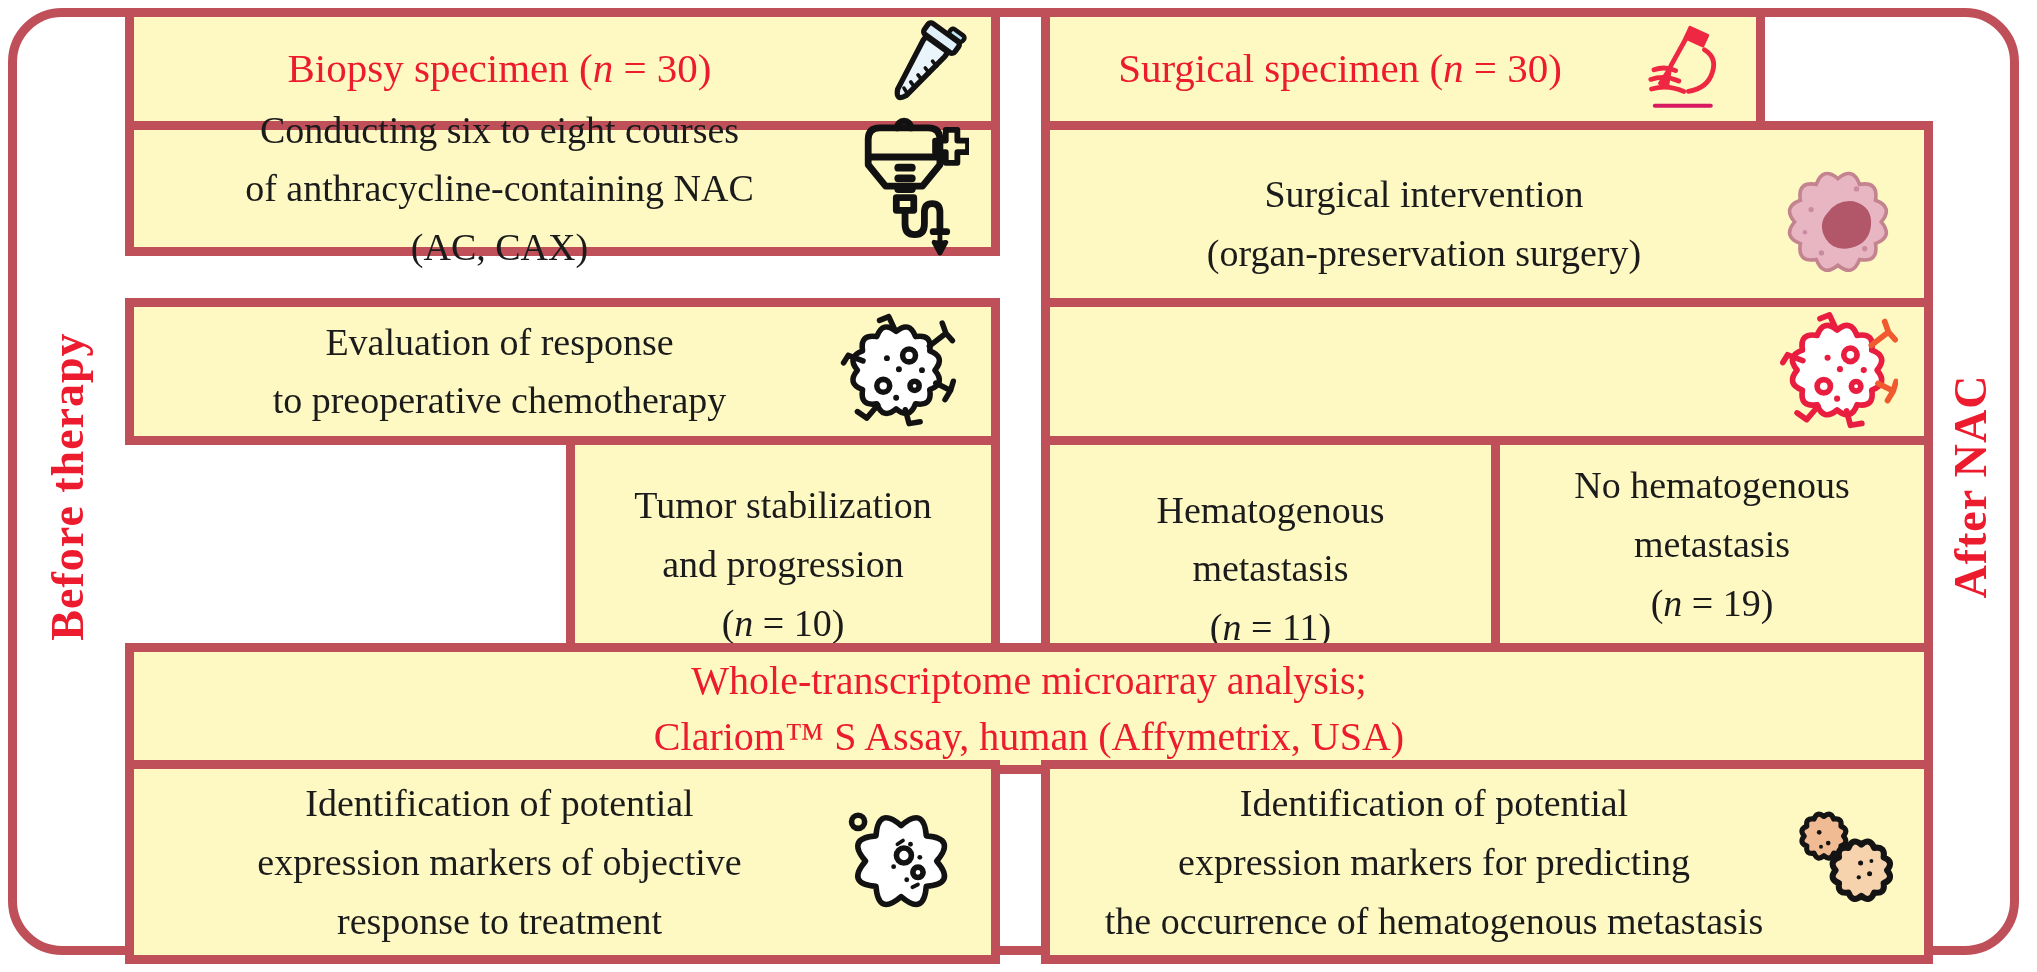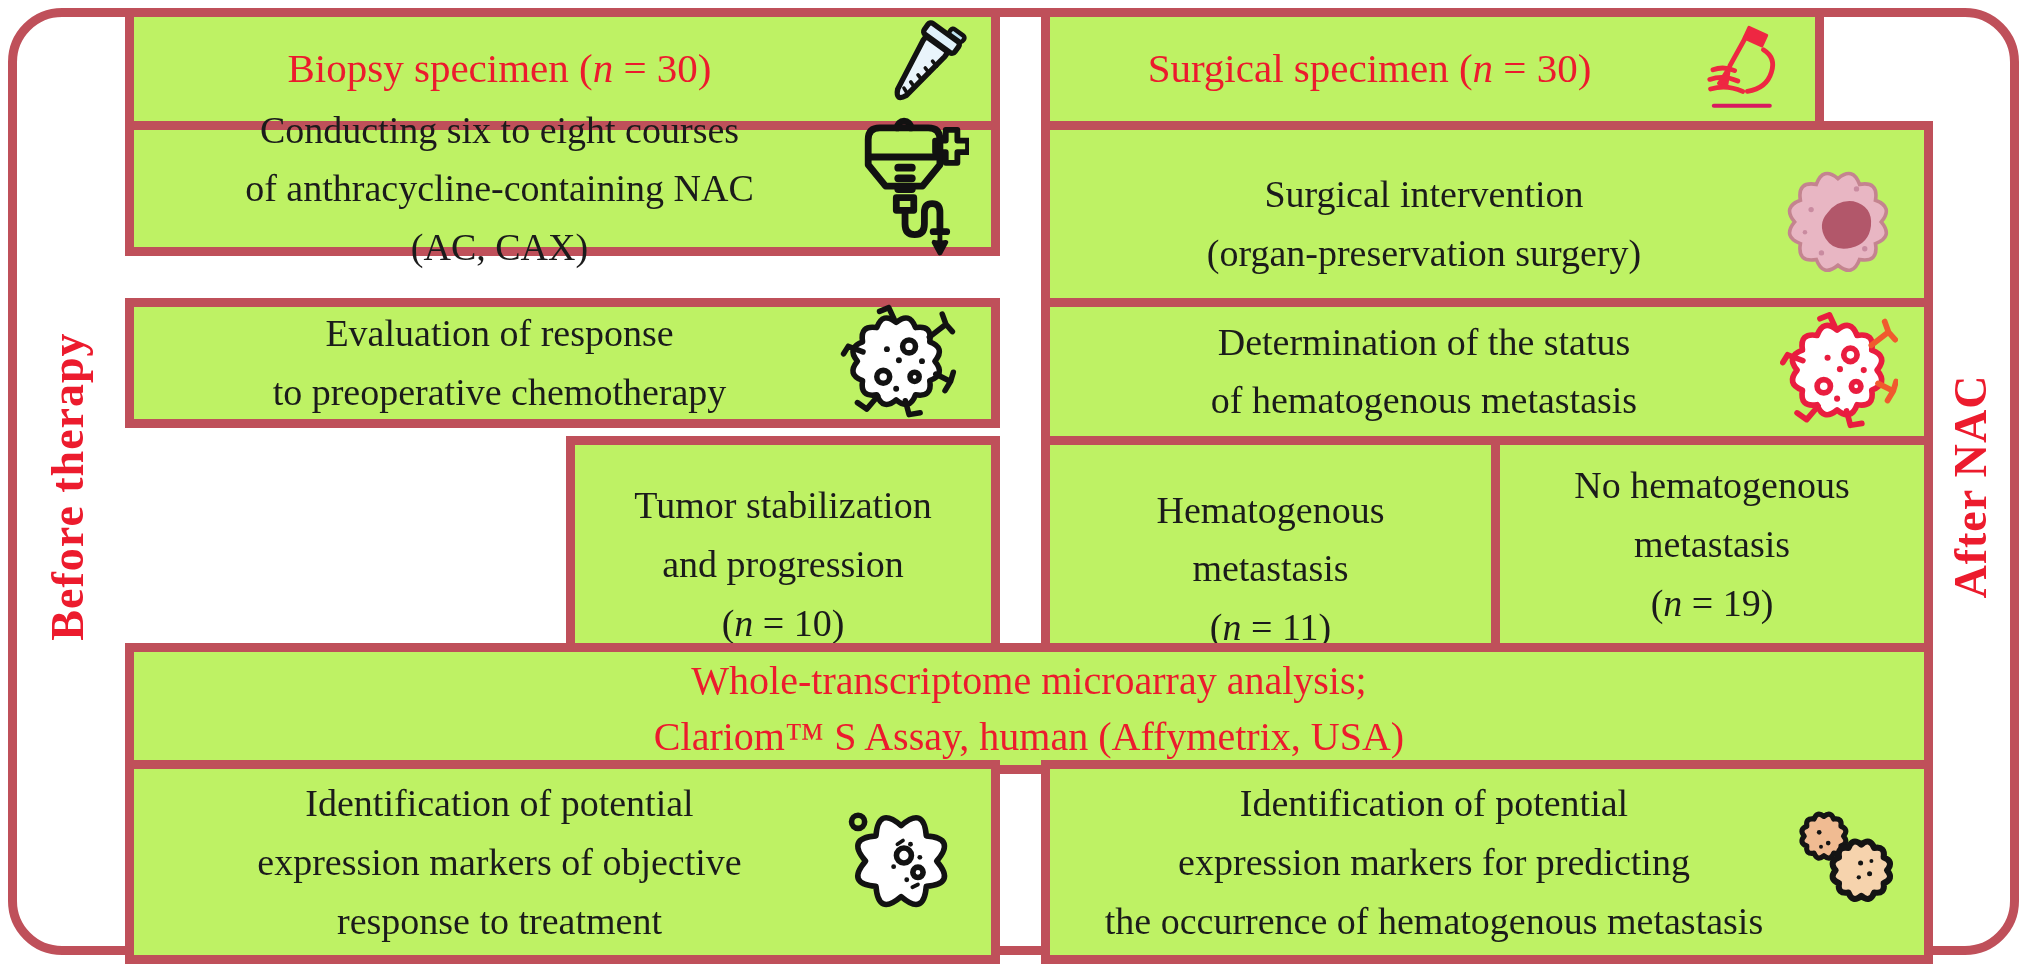--- a/index.html
+++ b/index.html
@@ -5,21 +5,21 @@
   :root{
     --line:#bf505a;
     --red:#ec1b2d;
     --ink:#1b1b1b;
   }
   html,body{margin:0;padding:0;background:#ffffff;}
   body{width:2037px;height:972px;overflow:hidden;font-family:"Liberation Serif","DejaVu Serif",serif;}
   .stage{position:relative;width:2037px;height:972px;background:#fff;}
   .frame{position:absolute;left:8px;top:8px;width:2011px;height:947px;
          border:9px solid var(--line);border-radius:54px;box-sizing:border-box;}
-  .box{position:absolute;background:#bef264;border:9px solid var(--line);box-sizing:border-box;}
+  .box{position:absolute;background:#fef9c3;border:9px solid var(--line);box-sizing:border-box;}
   .txt{position:absolute;left:24px;right:150px;top:50%;transform:translateY(-50%);
        text-align:center;color:var(--ink);font-size:38px;line-height:1.55;white-space:nowrap;}
   .txt.noicon{right:24px;}
   .txt.red{color:var(--red);font-size:41px;}
   .txt em{font-style:italic;}
   .band .txt{font-size:40px;line-height:1.4;}
   .icon{position:absolute;right:26px;top:50%;transform:translateY(-50%);line-height:0;}
   .side-label{position:absolute;top:0;bottom:0;width:110px;display:flex;align-items:center;justify-content:center;z-index:3;}
   .side-label.left{left:12px;}
   .side-label.right{right:12px;}
@@ -65,21 +65,21 @@
         <path d="M57,53 h14 M57,64 h14 M57,75 h14" stroke-width="8"></path>
         <path d="M55,84 h18 v13 h-18 z"></path>
         <path d="M64,97 v14 q0,11 10,11 t10,-11 v-12 q0,-9 8,-9 t8,9 v18"></path>
         <path d="M93,119 h14"></path>
         <path d="M100,119 v12 l-6,-1 6,11 6,-11 -6,1" stroke-width="5" fill="#111"></path>
         <path d="M106,14 h12 v11 h11 v12 h-11 v11 h-12 v-11 h-11 v-12 h11 z" stroke-width="6"></path>
       </svg>
     </span>
   </div>
 
-  <div class="box" style="left:125px;top:298px;width:875px;height:130px">
+  <div class="box" style="left:125px;top:298px;width:875px;height:147px">
     <div class="txt">Evaluation of response<br>to preoperative chemotherapy</div>
     <span class="icon" style="right:34px">
       <svg width="118" height="118" viewBox="0 0 124 128" fill="none" stroke="#121212" stroke-width="6" stroke-linecap="round" stroke-linejoin="round">
         <path d="M102,62 Q114.1,76.5 96.4,83 Q99.6,101.6 81,98.4 Q74.5,116.1 60,104 Q45.5,116.1 39,98.4 Q20.4,101.6 23.6,83 Q5.9,76.5 18,62 Q5.9,47.5 23.6,41 Q20.4,22.4 39,25.6 Q45.5,7.9 60,20 Q74.5,7.9 81,25.6 Q99.6,22.4 96.4,41 Q114.1,47.5 102,62 Z" fill="#fff"></path>
         <path d="M96,36 L114,22 M114,22 L121,30 M114,22 L110,11"></path>
         <path d="M103,76 L119,84 M119,84 L113,94 M119,84 L122,74"></path>
         <path d="M58,17 L52,4 M52,4 L42,8"></path>
         <path d="M24,52 L8,46 M8,46 L3,54"></path>
         <path d="M40,100 L28,114 M28,114 L18,107"></path>
         <path d="M70,105 L74,120 M74,120 L86,118"></path>
@@ -92,21 +92,21 @@
         <circle cx="60" cy="92" r="3.2" fill="#121212" stroke="none"></circle>
       </svg>
     </span>
   </div>
 
 
   <div class="box" style="left:566px;top:436px;width:434px;height:256px">
     <div class="txt noicon">Tumor stabilization<br>and progression<br>(<em>n</em> = 10)</div>
   </div>
 
-  <div class="box" style="left:1041px;top:8px;width:783px;height:122px">
+  <div class="box" style="left:1041px;top:8px;width:724px;height:122px">
     <div class="txt red">Surgical specimen (<em>n</em> = 30)</div>
     <span class="icon" style="right:26px">
       <svg width="104" height="96" viewBox="0 0 130 116" fill="none" stroke="#ee2742" stroke-width="6" stroke-linecap="round" stroke-linejoin="round">
         <path d="M80,6 l22,10 -6,13 -22,-10 z" fill="#ee2742" stroke-width="4"></path>
         <path d="M76,18 L56,54"></path>
         <path d="M56,54 L42,76 L52,79 Z" fill="#ee2742" stroke-width="4"></path>
         <path d="M98,34 q16,10 10,28 q-6,20 -30,24"></path>
         <path d="M62,60 q-14,-6 -27,-1"></path>
         <path d="M66,73 q-18,-8 -35,-2"></path>
         <path d="M72,86 q-20,-9 -40,-3"></path>
@@ -124,21 +124,20 @@
         <circle cx="34" cy="50" r="2.6" fill="#c98ba0"></circle>
         <circle cx="44" cy="92" r="2.6" fill="#c98ba0"></circle>
         <circle cx="86" cy="88" r="2.6" fill="#c98ba0"></circle>
         <circle cx="78" cy="30" r="2.6" fill="#c98ba0"></circle>
         <circle cx="28" cy="72" r="2.2" fill="#c98ba0"></circle>
       </svg>
     </span>
   </div>
 
   <div class="box" style="left:1041px;top:298px;width:892px;height:147px">
-    <div class="txt">Determination of the status<br>of hematogenous metastasis</div>
     <span class="icon" style="right:26px">
       <svg width="118" height="122" viewBox="0 0 124 128" fill="none" stroke="#e91d3f" stroke-width="6" stroke-linecap="round" stroke-linejoin="round">
         <path d="M102,62 Q114.1,76.5 96.4,83 Q99.6,101.6 81,98.4 Q74.5,116.1 60,104 Q45.5,116.1 39,98.4 Q20.4,101.6 23.6,83 Q5.9,76.5 18,62 Q5.9,47.5 23.6,41 Q20.4,22.4 39,25.6 Q45.5,7.9 60,20 Q74.5,7.9 81,25.6 Q99.6,22.4 96.4,41 Q114.1,47.5 102,62 Z" fill="#fff"></path>
         <path d="M96,36 L114,22 M114,22 L121,30 M114,22 L110,11" stroke="#f05a2e"></path>
         <path d="M103,76 L119,84 M119,84 L113,94 M119,84 L122,74" stroke="#f05a2e"></path>
         <path d="M58,17 L52,4 M52,4 L42,8"></path>
         <path d="M24,52 L8,46 M8,46 L3,54"></path>
         <path d="M40,100 L28,114 M28,114 L18,107"></path>
         <path d="M70,105 L74,120 M74,120 L86,118"></path>
         <circle cx="74" cy="46" r="7"></circle>

